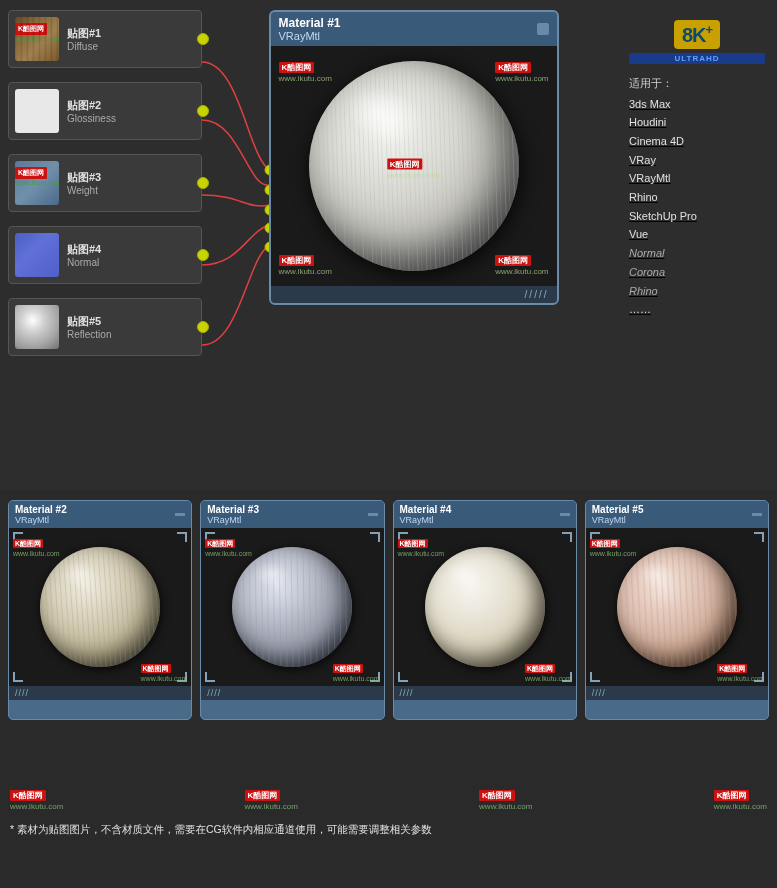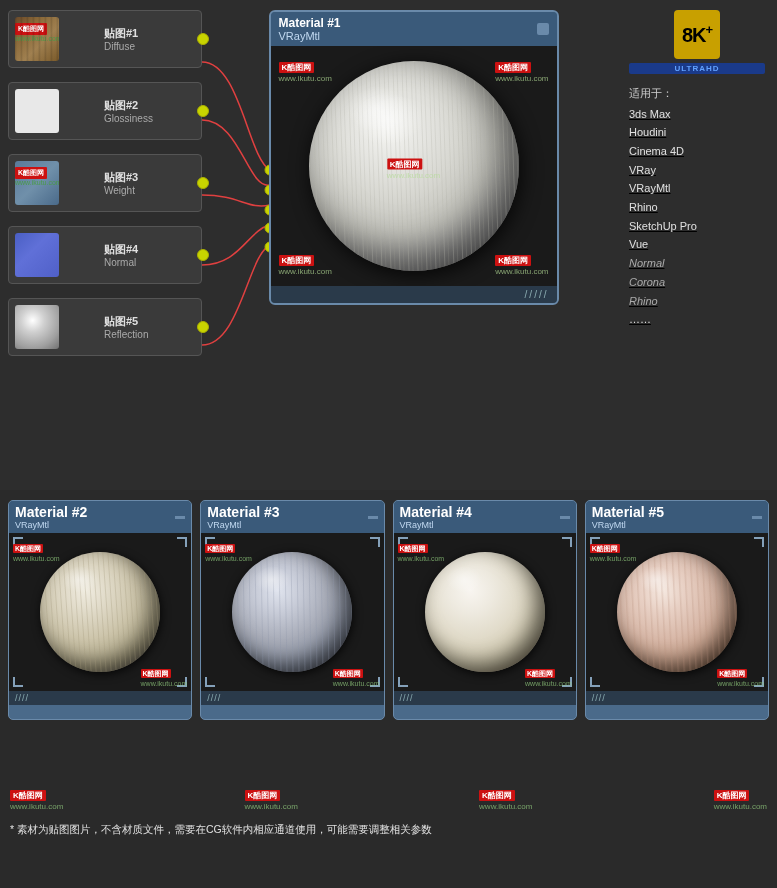--- a/index.html
+++ b/index.html
@@ -34,21 +34,20 @@
 
     .node-card {
       background: #3a3a3a;
       border: 1px solid #555;
       border-radius: 4px;
       display: flex;
       align-items: center;
       padding: 4px 6px;
       position: relative;
       height: 58px;
-      gap: 37px;
     }
 
     .node-thumb {
       width: 44px;
       height: 44px;
       border-radius: 3px;
       margin-right: 8px;
       flex-shrink: 0;
       overflow: hidden;
       position: relative;
@@ -247,28 +246,29 @@
 
     
     .info-panel {
       width: 160px;
       padding: 10px 12px;
       z-index: 2;
     }
 
     .badge-8k {
       background: #c8a000;
-      color: #000000;
+      color: #0c4a6e;
       font-weight: bold;
       font-size: 20px;
-      padding: 12px 8px;
+      padding: 2px 8px;
       border-radius: 4px;
       display: inline-block;
       margin-bottom: 4px;
       letter-spacing: -1px;
+      margin-top: 10px;
     }
 
     .badge-8k span.plus {
       font-size: 13px;
       vertical-align: super;
     }
 
     .ultrahd-text {
       background: #1a3a8a;
       color: #60a0ff;
@@ -327,21 +327,21 @@
     .mat-card-small-header {
       background: #3a5a7a;
       padding: 3px 6px;
       display: flex;
       justify-content: space-between;
       align-items: center;
     }
 
     .mat-card-small-title {
       color: #fff;
-      font-size: 14px;
+      font-size: 10px;
       font-weight: bold;
     }
 
     .mat-card-small-subtitle {
       color: #c0d8f0;
       font-size: 9px;
     }
 
     .mat-mini-btn {
       width: 10px;

